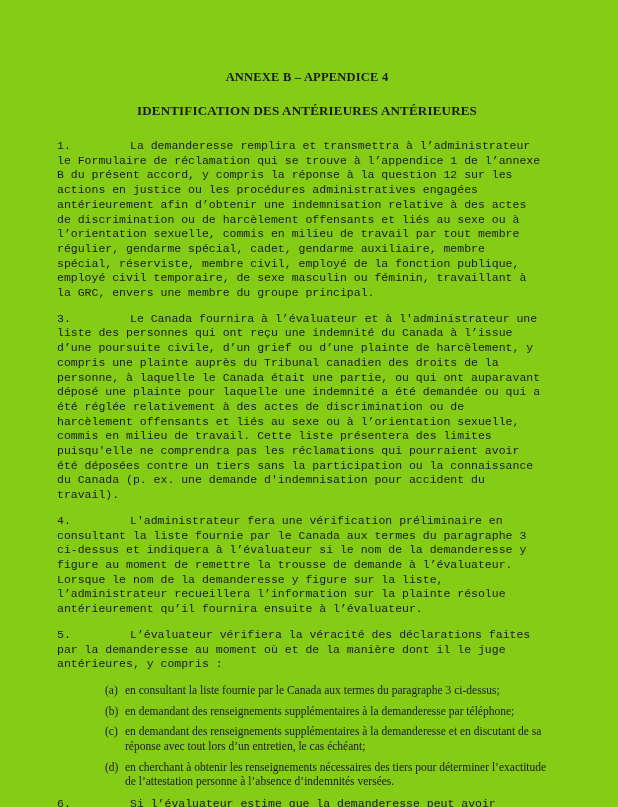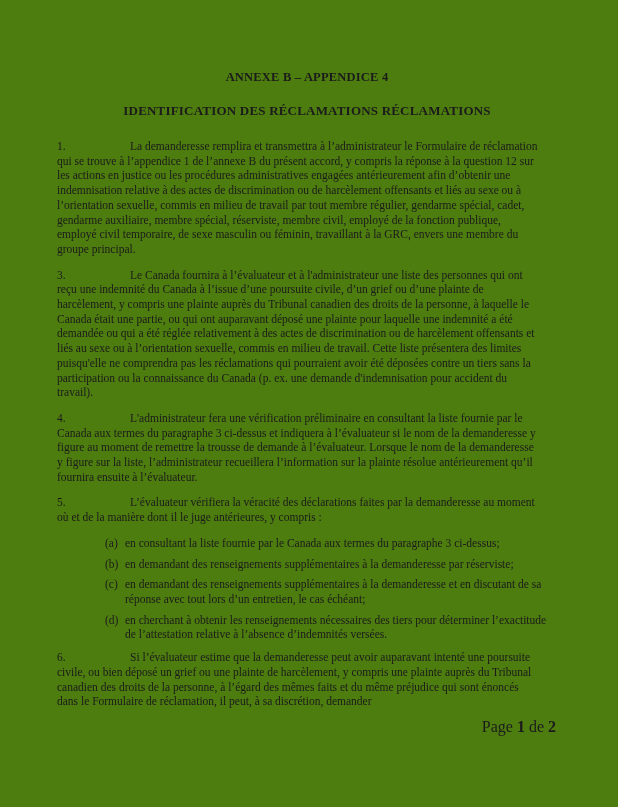--- a/index.html
+++ b/index.html
@@ -5,21 +5,21 @@
   html, body {
     margin: 0;
     padding: 0;
     background: #e8e8e8;
   }
   .page {
     position: relative;
     width: 618px;
     height: 807px;
     margin: 0 auto;
-    background: #4d7c0f;
+    background: #84cc16;
     box-sizing: border-box;
     padding: 70px 61px 0 57px;
     font-family: "Liberation Serif", "DejaVu Serif", serif;
     color: #1b1b1b;
     overflow: hidden;
   }
   .doc-heading {
     text-align: center;
     font-weight: bold;
     font-size: 12.5px;
@@ -33,20 +33,21 @@
     font-size: 13px;
     letter-spacing: 0.2px;
     margin: 0 0 20px 0;
     line-height: 16px;
   }
   .para {
     font-size: 11.5px;
     line-height: 14.7px;
     margin: 0 16px 11px 0;
     text-align: left;
+    font-family: Liberation Mono, monospace;
   }
   .pnum {
     display: inline-block;
     width: 73px;
   }
   .sublist {
     margin: 0 0 8px 48px;
   }
   .subitem {
     display: flex;
@@ -71,47 +72,47 @@
   .footer b {
     font-weight: bold;
   }
 </style>
 </head>
 <body>
 
 <div class="page">
 
   <h1 class="doc-heading">ANNEXE B – APPENDICE 4</h1>
-  <h2 class="doc-subheading">IDENTIFICATION DES RÉCLAMATIONS RÉCLAMATIONS</h2>
+  <h2 class="doc-subheading">IDENTIFICATION DES ANTÉRIEURES ANTÉRIEURES</h2>
 
   <p class="para"><span class="pnum">1.</span><span>La demanderesse remplira et transmettra à l’administrateur le Formulaire de réclamation qui se trouve à l’appendice 1 de l’annexe B du présent accord, y compris la réponse à la question 12 sur les actions en justice ou les procédures administratives engagées antérieurement afin d’obtenir une indemnisation relative à des actes de discrimination ou de harcèlement offensants et liés au sexe ou à l’orientation sexuelle, commis en milieu de travail par tout membre régulier, gendarme spécial, cadet, gendarme auxiliaire, membre spécial, réserviste, membre civil, employé de la fonction publique, employé civil temporaire, de sexe masculin ou féminin, travaillant à la GRC, envers une membre du groupe principal.</span></p>
 
 
   <p class="para"><span class="pnum">3.</span><span>Le Canada fournira à l’évaluateur et à l'administrateur une liste des personnes qui ont reçu une indemnité du Canada à l’issue d’une poursuite civile, d’un grief ou d’une plainte de harcèlement, y compris une plainte auprès du Tribunal canadien des droits de la personne, à laquelle le Canada était une partie, ou qui ont auparavant déposé une plainte pour laquelle une indemnité a été demandée ou qui a été réglée relativement à des actes de discrimination ou de harcèlement offensants et liés au sexe ou à l’orientation sexuelle, commis en milieu de travail. Cette liste présentera des limites puisqu'elle ne comprendra pas les réclamations qui pourraient avoir été déposées contre un tiers sans la participation ou la connaissance du Canada (p. ex. une demande d'indemnisation pour accident du travail).</span></p>
 
   <p class="para"><span class="pnum">4.</span><span>L'administrateur fera une vérification préliminaire en consultant la liste fournie par le Canada aux termes du paragraphe 3 ci-dessus et indiquera à l’évaluateur si le nom de la demanderesse y figure au moment de remettre la trousse de demande à l’évaluateur. Lorsque le nom de la demanderesse y figure sur la liste, l’administrateur recueillera l’information sur la plainte résolue antérieurement qu’il fournira ensuite à l’évaluateur.</span></p>
 
   <p class="para"><span class="pnum">5.</span><span>L’évaluateur vérifiera la véracité des déclarations faites par la demanderesse au moment où et de la manière dont il le juge antérieures, y compris :</span></p>
 
   <div class="sublist">
     <div class="subitem">
       <span class="subitem-label">(a)</span>
       <span class="subitem-text">en consultant la liste fournie par le Canada aux termes du paragraphe 3 ci-dessus;</span>
     </div>
     <div class="subitem">
       <span class="subitem-label">(b)</span>
-      <span class="subitem-text">en demandant des renseignements supplémentaires à la demanderesse par réserviste;</span>
+      <span class="subitem-text">en demandant des renseignements supplémentaires à la demanderesse par téléphone;</span>
     </div>
     <div class="subitem">
       <span class="subitem-label">(c)</span>
       <span class="subitem-text">en demandant des renseignements supplémentaires à la demanderesse et en discutant de sa réponse avec tout lors d’un entretien, le cas échéant;</span>
     </div>
     <div class="subitem">
       <span class="subitem-label">(d)</span>
-      <span class="subitem-text">en cherchant à obtenir les renseignements nécessaires des tiers pour déterminer l’exactitude de l’attestation relative à l’absence d’indemnités versées.</span>
+      <span class="subitem-text">en cherchant à obtenir les renseignements nécessaires des tiers pour déterminer l’exactitude de l’attestation personne à l’absence d’indemnités versées.</span>
     </div>
   </div>
 
   <p class="para"><span class="pnum">6.</span><span>Si l’évaluateur estime que la demanderesse peut avoir auparavant intenté une poursuite civile, ou bien déposé un grief ou une plainte de harcèlement, y compris une plainte auprès du Tribunal canadien des droits de la personne, à l’égard des mêmes faits et du même préjudice qui sont énoncés dans le Formulaire de réclamation, il peut, à sa discrétion, demander</span></p>
 
   <div class="footer">
     <span>Page</span>
     <b>1</b>
     <span>de</span>
     <b>2</b>

